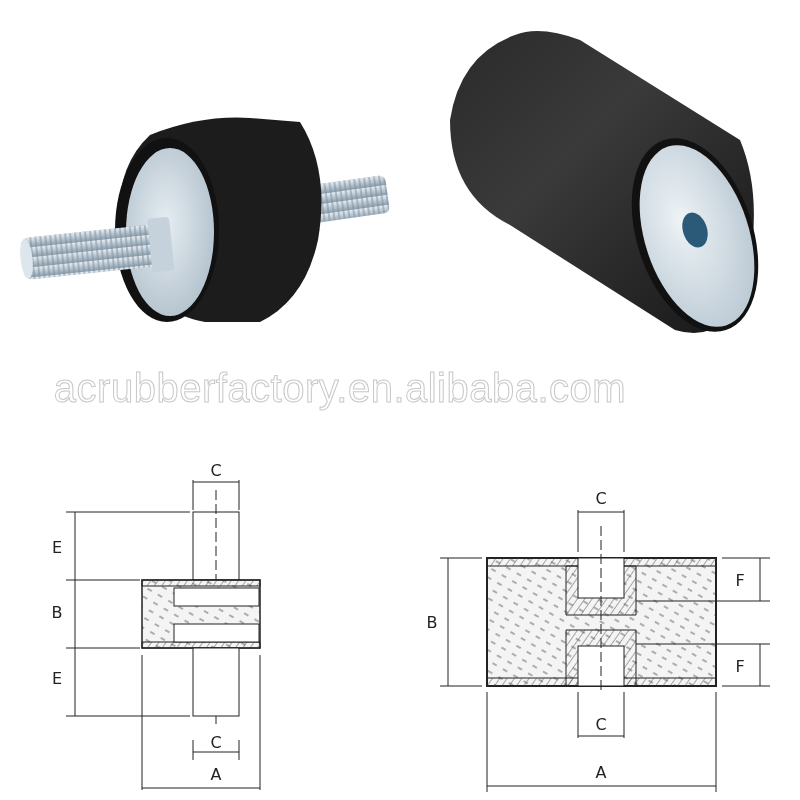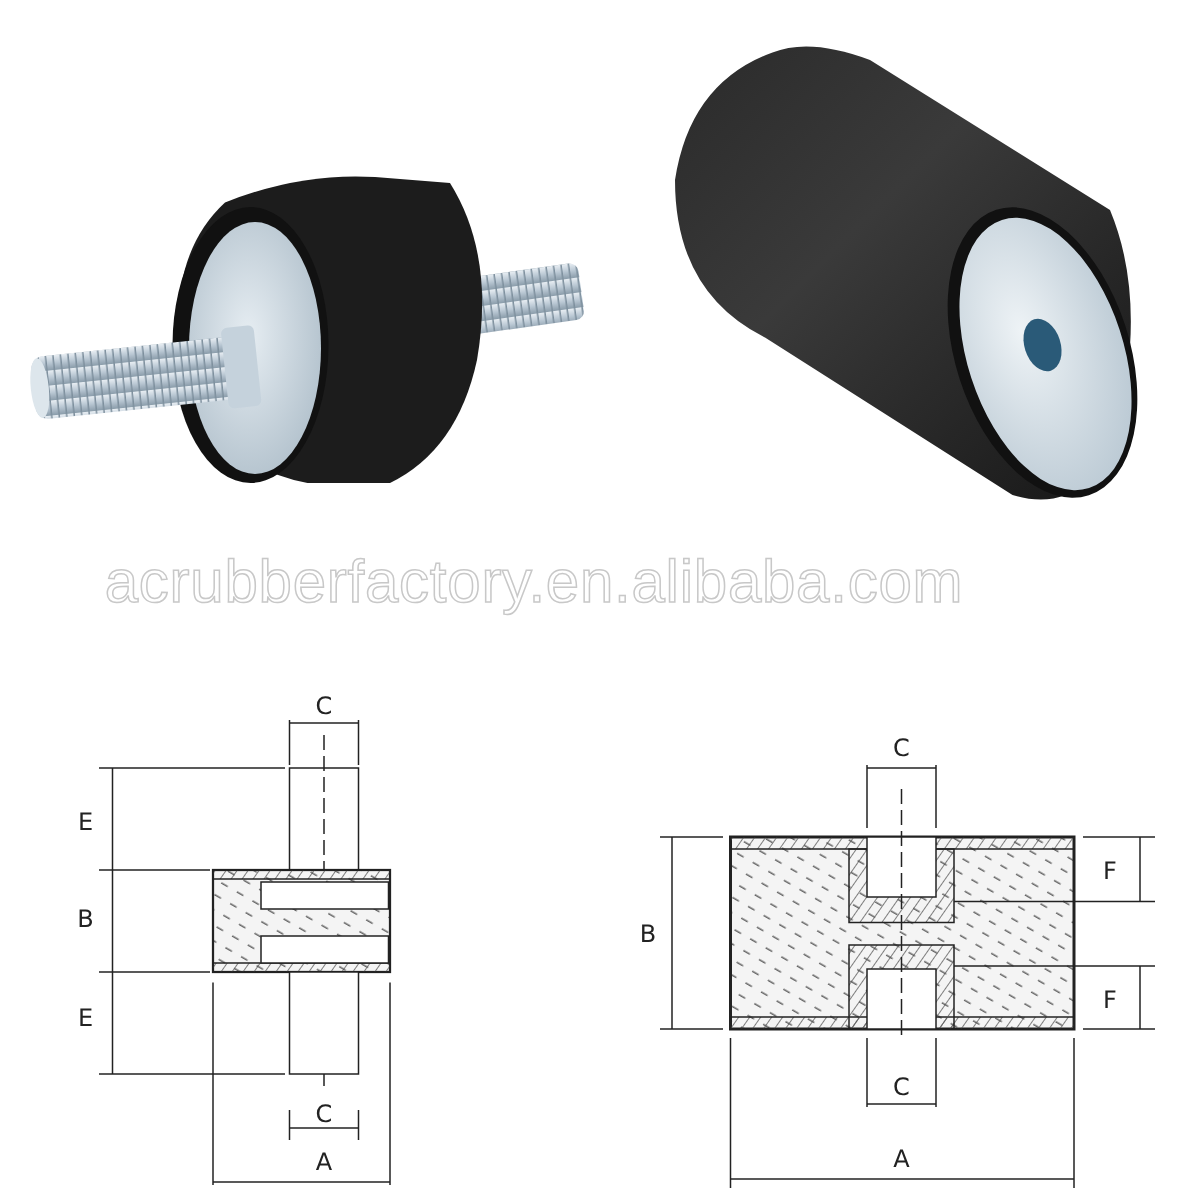--- a/index.html
+++ b/index.html
@@ -1,19 +1,19 @@
 <!DOCTYPE html>
 <html><head>
 <meta charset="utf-8">
 <style>
   html,body{margin:0;padding:0;background:#fff;}
   body{width:800px;height:800px;position:relative;overflow:hidden;font-family:"Liberation Sans",sans-serif;}
   .abs{position:absolute;}
   .photo{position:absolute;}
-  .watermark{position:absolute;left:0;top:366px;width:680px;text-align:center;font-family:"Liberation Sans",sans-serif;font-size:40px;color:#fff;-webkit-text-stroke:1px #c8c8c8;letter-spacing:0.5px;padding-left:16px;}
+  .watermark{position:absolute;left:0;top:366px;width:680px;text-align:center;font-family:"Liberation Sans",sans-serif;font-size:40px;color:#fff;-webkit-text-stroke:1px #c8c8c8;letter-spacing:0.5px;}
   svg text{font-family:"DejaVu Sans",sans-serif;fill:#222;}
 </style>
 </head>
 <body>
 
 <div class="photo" style="left:0;top:60px;width:400px;height:300px;">
   <svg width="400" height="300" viewBox="0 0 400 300">
     <defs>
       <linearGradient id="thread" x1="0" y1="0" x2="0" y2="1">
         <stop offset="0" stop-color="#e8eef3"></stop>

